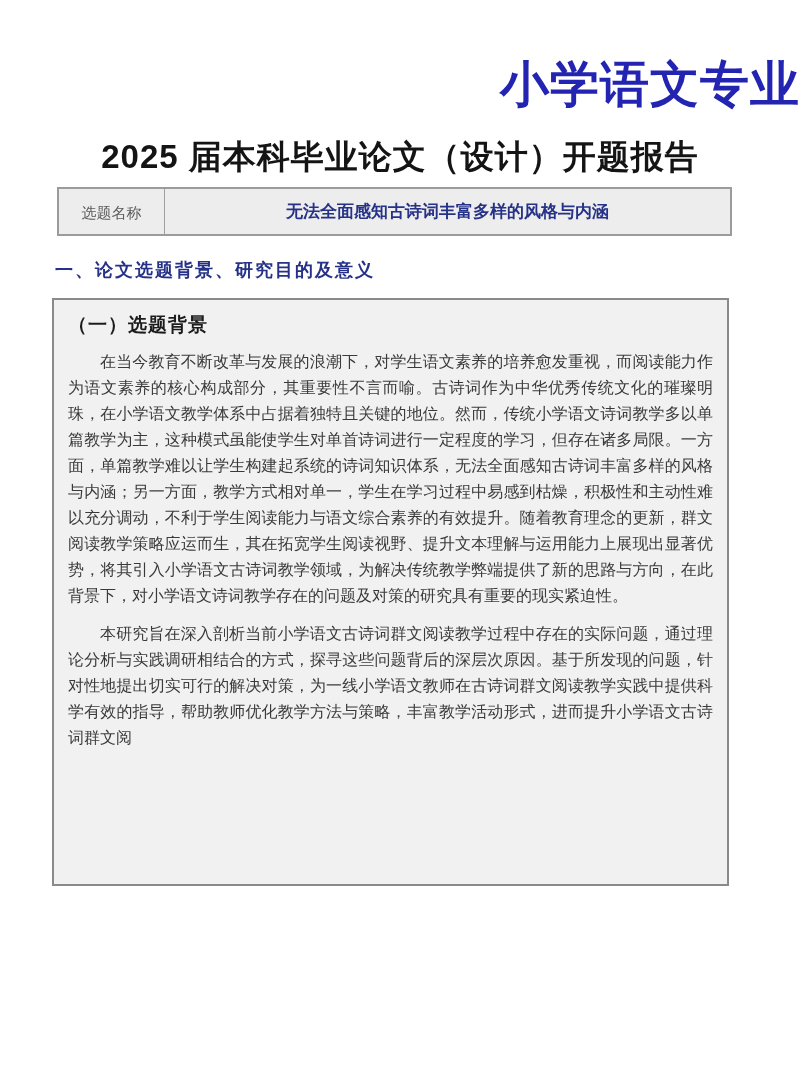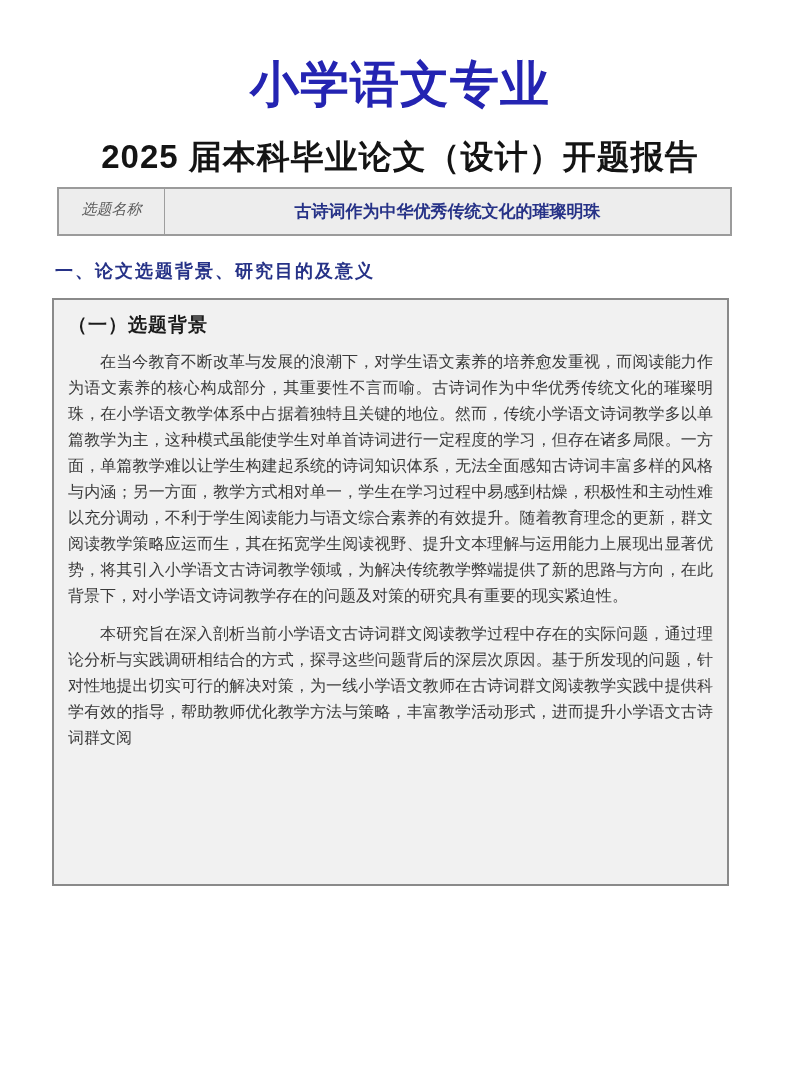--- a/index.html
+++ b/index.html
@@ -15,21 +15,21 @@
   }
   *{margin:0;padding:0;box-sizing:border-box;}
   html,body{background:#ffffff;}
   body{
     width:800px;height:1067px;overflow:hidden;
     font-family:"Liberation Sans","DejaVu Sans",sans-serif;
     position:relative;
   }
   .major-title{
     margin-top:55px;
-    text-align:center;
+    text-align:right;
     font-size:49px;
     font-weight:bold;
     line-height:1.2;
     color:var(--major-title-blue);
     letter-spacing:1px;
   }
   .report-title{
     margin-top:22px;
     text-align:center;
     font-size:33px;
@@ -41,39 +41,38 @@
   .topic-table{
     margin:10px 0 0 57px;
     width:675px;
     display:flex;
     align-items:stretch;
     background:var(--table-bg);
     border:2px solid var(--table-border);
   }
   .topic-label-cell{
     width:106px;
-    display:flex;align-items:flex-start;justify-content:center;
+    display:flex;align-items:flex-end;justify-content:center;
     border-right:1px solid #9e9e9e;
     padding:11px 0;
     font-family:"Liberation Serif","DejaVu Serif",serif;
     font-size:15px;
     color:var(--table-label-text);
-    font-style:italic;
   }
   .topic-value-cell{
     flex:1;
     display:flex;align-items:center;justify-content:center;
     padding:11px 0;
     font-size:17px;
     font-weight:bold;
     color:var(--heading-navy);
   }
   .section-heading{
     margin:24px 0 0 55px;
-    font-family:Liberation Serif, serif;
+    font-family:Liberation Mono, monospace;
     font-size:18px;
     font-weight:bold;
     color:var(--heading-navy);
     letter-spacing:2px;
     line-height:22px;
   }
   .content-box{
     margin:16px 0 0 52px;
     width:677px;
     height:588px;
@@ -108,21 +107,21 @@
 
 <h1 class="major-title">小学语文专业</h1>
 
 <h2 class="report-title">2025 届本科毕业论文（设计）开题报告</h2>
 
 <div class="topic-table">
   <div class="topic-label-cell">
     <span>选题名称</span>
   </div>
   <div class="topic-value-cell">
-    <span>古诗词作为中华优秀传统文化的璀璨明珠</span>
+    <span>无法全面感知古诗词丰富多样的风格与内涵</span>
   </div>
 </div>
 
 <div class="section-heading">一、论文选题背景、研究目的及意义</div>
 
 <div class="content-box">
   <div class="sub-heading">（一）选题背景</div>
   <p class="body-para">在当今教育不断改革与发展的浪潮下，对学生语文素养的培养愈发重视，而阅读能力作为语文素养的核心构成部分，其重要性不言而喻。古诗词作为中华优秀传统文化的璀璨明珠，在小学语文教学体系中占据着独特且关键的地位。然而，传统小学语文诗词教学多以单篇教学为主，这种模式虽能使学生对单首诗词进行一定程度的学习，但存在诸多局限。一方面，单篇教学难以让学生构建起系统的诗词知识体系，无法全面感知古诗词丰富多样的风格与内涵；另一方面，教学方式相对单一，学生在学习过程中易感到枯燥，积极性和主动性难以充分调动，不利于学生阅读能力与语文综合素养的有效提升。随着教育理念的更新，群文阅读教学策略应运而生，其在拓宽学生阅读视野、提升文本理解与运用能力上展现出显著优势，将其引入小学语文古诗词教学领域，为解决传统教学弊端提供了新的思路与方向，在此背景下，对小学语文诗词教学存在的问题及对策的研究具有重要的现实紧迫性。</p>
   <p class="body-para">本研究旨在深入剖析当前小学语文古诗词群文阅读教学过程中存在的实际问题，通过理论分析与实践调研相结合的方式，探寻这些问题背后的深层次原因。基于所发现的问题，针对性地提出切实可行的解决对策，为一线小学语文教师在古诗词群文阅读教学实践中提供科学有效的指导，帮助教师优化教学方法与策略，丰富教学活动形式，进而提升小学语文古诗词群文阅</p>
 </div>

